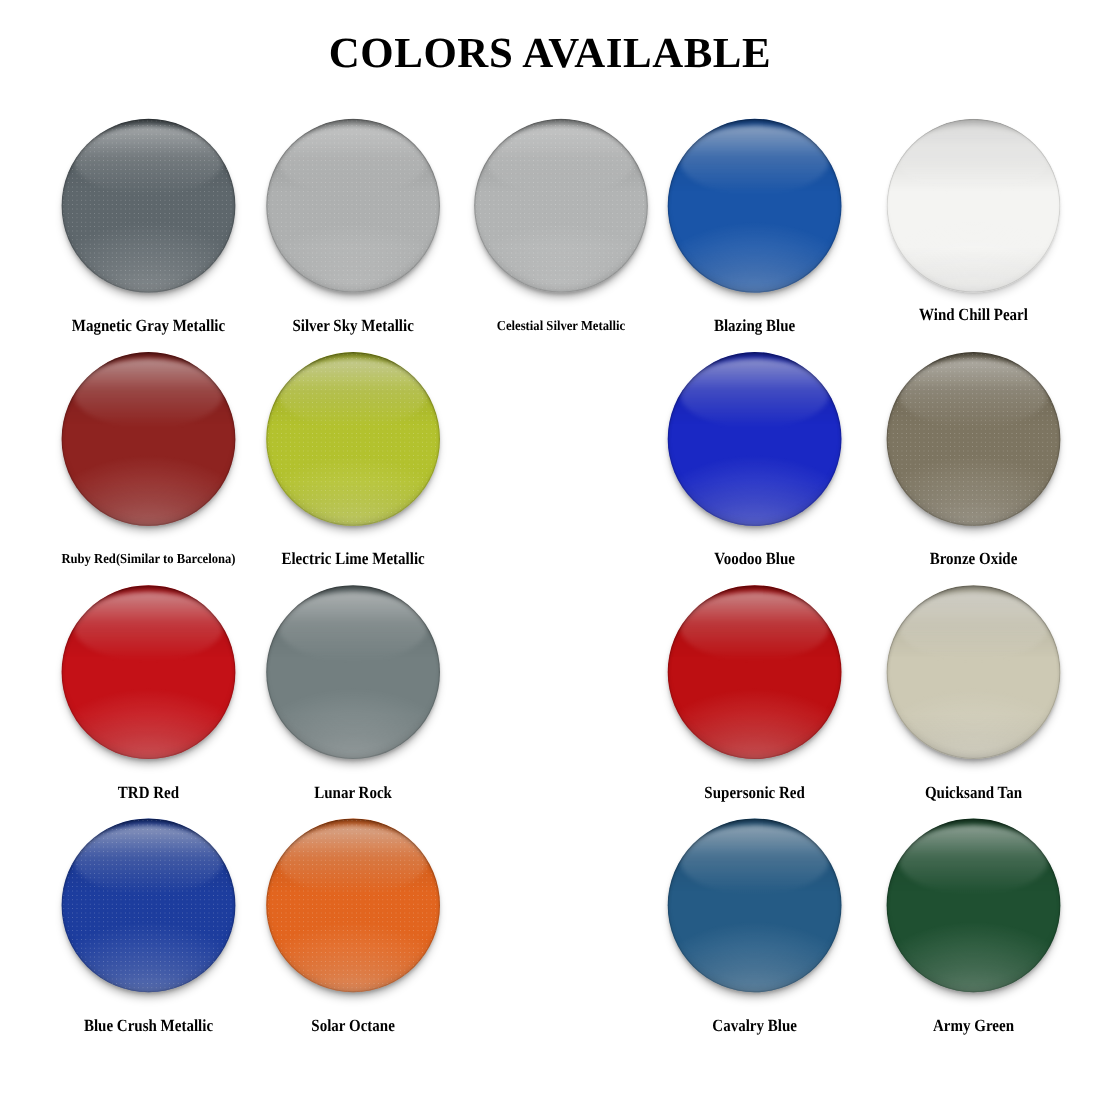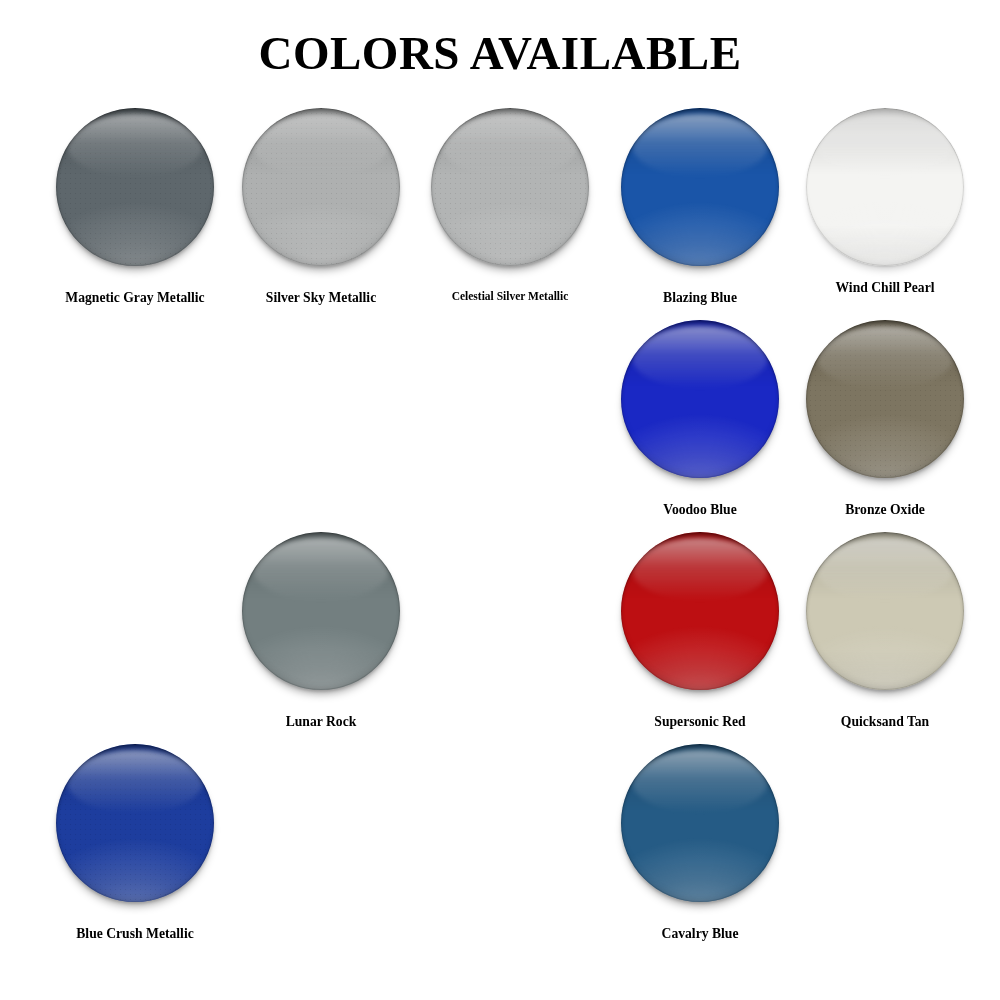--- a/index.html
+++ b/index.html
@@ -24,21 +24,21 @@
 
   
   .title {
     position: absolute;
     top: 26px;
     left: 0;
     width: 1000px;
     text-align: center;
     font-family: "Liberation Serif", "DejaVu Serif", serif;
     font-weight: bold;
-    font-size: 47px;
+    font-size: 39px;
     letter-spacing: 0.5px;
     color: #000000;
     white-space: nowrap;
   }
 
   
   .grid {
     position: absolute;
     top: 108px;
     left: 0;
@@ -51,21 +51,21 @@
   }
   .cell {
     position: absolute;
     top: 0;
     width: 190px;
     height: 212px;
   }
   .cell.c0 { left: 40px;  }
   .cell.c1 { left: 226px; }
   .cell.c2 { left: 415px; }
-  .cell.c3 { left: 605px; }
+  .cell.c3 { left: 591px; }
   .cell.c4 { left: 790px; }
 
   
   .swatch-wrap {
     position: absolute;
     top: 0;
     left: 50%;
     transform: translateX(-50%);
     width: 158px;
     height: 158px;
@@ -224,92 +224,144 @@
             <div class="swatch pearl" style="background: rgb(244, 244, 242);">
               <div class="body"></div>
               <div class="gloss"></div>
               <div class="rim"></div>
             </div>
           </div>
           <div class="label high">Wind Chill Pearl</div>
         </div>
       </div>
       <div class="row">
+        <div class="cell c0">
+          <div class="swatch-wrap">
+            <div class="swatch" style="background: rgb(142, 35, 32);">
+              <div class="body"></div>
+              <div class="gloss"></div>
+              <div class="rim"></div>
+            </div>
+          </div>
+          <div class="label small">Ruby Red(Similar to Barcelona)</div>
+        </div>
+        <div class="cell c1">
+          <div class="swatch-wrap">
+            <div class="swatch metallic" style="background: rgb(179, 194, 46);">
+              <div class="body"></div>
+              <div class="flake"></div>
+              <div class="gloss"></div>
+              <div class="rim"></div>
+            </div>
+          </div>
+          <div class="label std">Electric Lime Metallic</div>
+        </div>
         <div class="cell c4">
           <div class="swatch-wrap">
             <div class="swatch metallic" style="background: rgb(125, 117, 97);">
               <div class="body"></div>
               <div class="flake"></div>
               <div class="gloss"></div>
               <div class="rim"></div>
             </div>
           </div>
           <div class="label std">Bronze Oxide</div>
         </div>
         <div class="cell c3">
           <div class="swatch-wrap">
             <div class="swatch" style="background: rgb(26, 40, 196);">
               <div class="body"></div>
               <div class="gloss"></div>
               <div class="rim"></div>
             </div>
           </div>
           <div class="label std">Voodoo Blue</div>
-        </div>
-      </div>
-      <div class="row">
-        <div class="cell c1">
-          <div class="swatch-wrap">
-            <div class="swatch" style="background: rgb(115, 127, 128);">
-              <div class="body"></div>
-              <div class="gloss"></div>
-              <div class="rim"></div>
-            </div>
-          </div>
-          <div class="label std">Lunar Rock</div>
-        </div>
-        <div class="cell c3">
-          <div class="swatch-wrap">
-            <div class="swatch" style="background: rgb(189, 15, 18);">
-              <div class="body"></div>
-              <div class="gloss"></div>
-              <div class="rim"></div>
-            </div>
-          </div>
-          <div class="label std">Supersonic Red</div>
-        </div>
-        <div class="cell c4">
-          <div class="swatch-wrap">
-            <div class="swatch" style="background: rgb(205, 201, 180);">
-              <div class="body"></div>
-              <div class="gloss"></div>
-              <div class="rim"></div>
-            </div>
-          </div>
-          <div class="label std">Quicksand Tan</div>
         </div>
       </div>
       <div class="row">
         <div class="cell c0">
           <div class="swatch-wrap">
+            <div class="swatch" style="background: rgb(196, 17, 23);">
+              <div class="body"></div>
+              <div class="gloss"></div>
+              <div class="rim"></div>
+            </div>
+          </div>
+          <div class="label std">TRD Red</div>
+        </div>
+        <div class="cell c1">
+          <div class="swatch-wrap">
+            <div class="swatch" style="background: rgb(115, 127, 128);">
+              <div class="body"></div>
+              <div class="gloss"></div>
+              <div class="rim"></div>
+            </div>
+          </div>
+          <div class="label std">Lunar Rock</div>
+        </div>
+        <div class="cell c3">
+          <div class="swatch-wrap">
+            <div class="swatch" style="background: rgb(189, 15, 18);">
+              <div class="body"></div>
+              <div class="gloss"></div>
+              <div class="rim"></div>
+            </div>
+          </div>
+          <div class="label std">Supersonic Red</div>
+        </div>
+        <div class="cell c4">
+          <div class="swatch-wrap">
+            <div class="swatch" style="background: rgb(205, 201, 180);">
+              <div class="body"></div>
+              <div class="gloss"></div>
+              <div class="rim"></div>
+            </div>
+          </div>
+          <div class="label std">Quicksand Tan</div>
+        </div>
+      </div>
+      <div class="row">
+        <div class="cell c0">
+          <div class="swatch-wrap">
             <div class="swatch metallic" style="background: rgb(29, 61, 158);">
               <div class="body"></div>
               <div class="flake"></div>
               <div class="gloss"></div>
               <div class="rim"></div>
             </div>
           </div>
           <div class="label std">Blue Crush Metallic</div>
         </div>
+        <div class="cell c1">
+          <div class="swatch-wrap">
+            <div class="swatch metallic" style="background: rgb(226, 101, 31);">
+              <div class="body"></div>
+              <div class="flake"></div>
+              <div class="gloss"></div>
+              <div class="rim"></div>
+            </div>
+          </div>
+          <div class="label std">Solar Octane</div>
+        </div>
         <div class="cell c3">
           <div class="swatch-wrap">
             <div class="swatch" style="background: rgb(37, 91, 133);">
               <div class="body"></div>
               <div class="gloss"></div>
               <div class="rim"></div>
             </div>
           </div>
           <div class="label std">Cavalry Blue</div>
+        </div>
+        <div class="cell c4">
+          <div class="swatch-wrap">
+            <div class="swatch" style="background: rgb(31, 80, 49);">
+              <div class="body"></div>
+              <div class="gloss"></div>
+              <div class="rim"></div>
+            </div>
+          </div>
+          <div class="label std">Army Green</div>
         </div>
       </div>
     </div>
 
 </div>
 
 </body></html>

